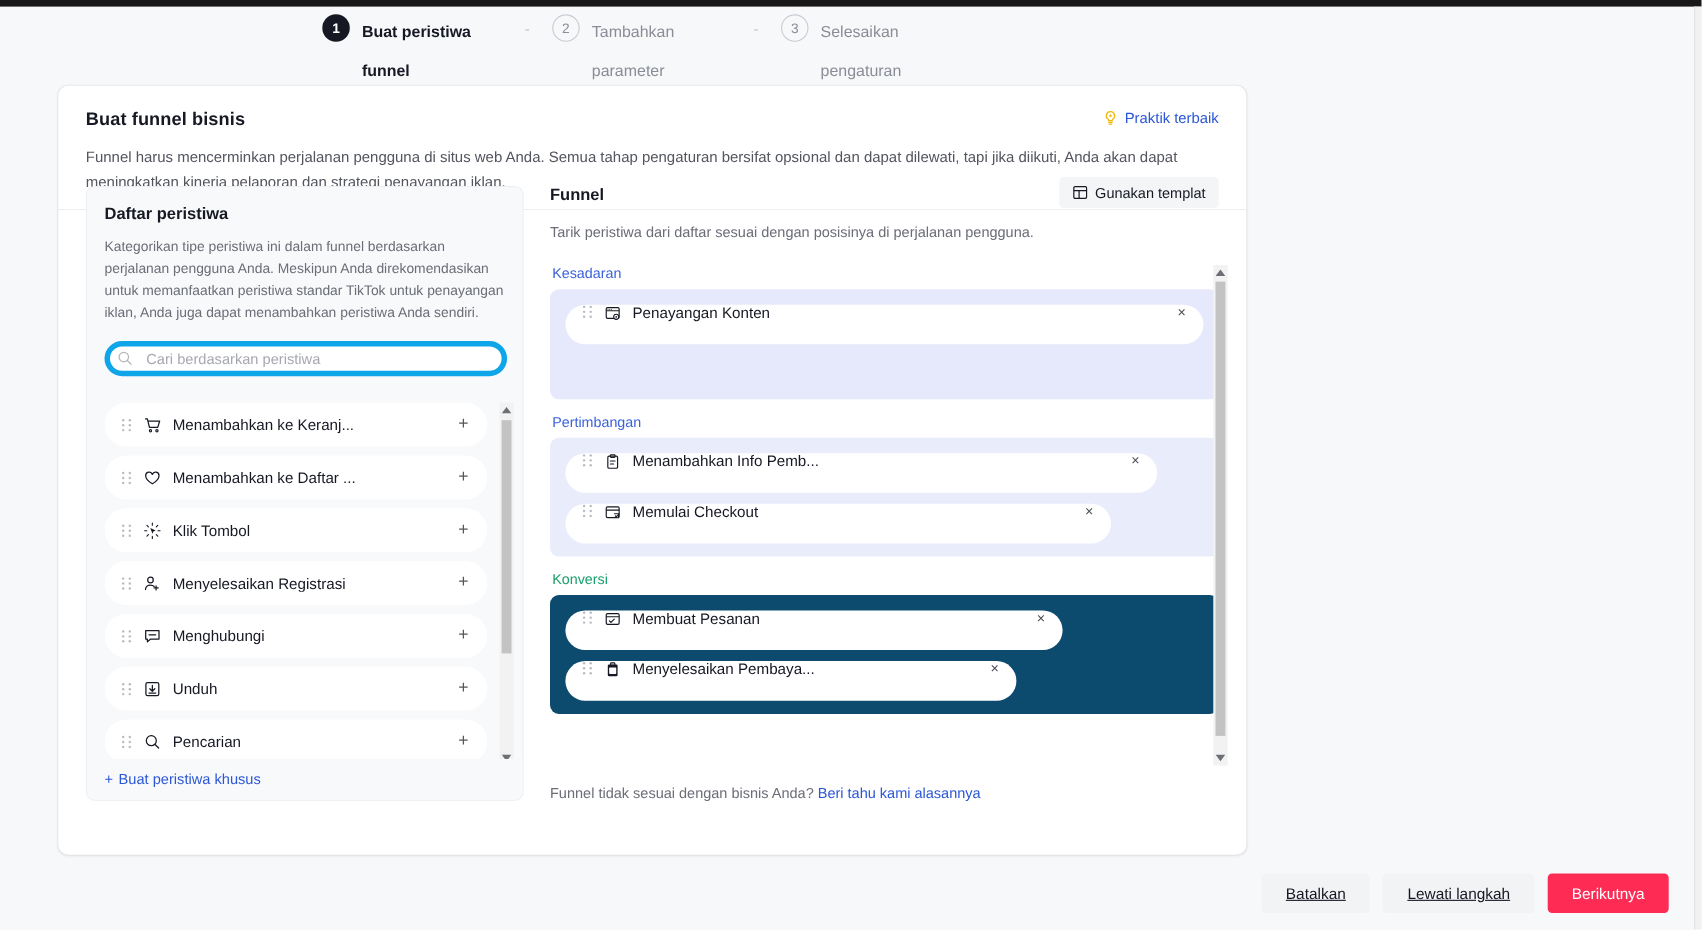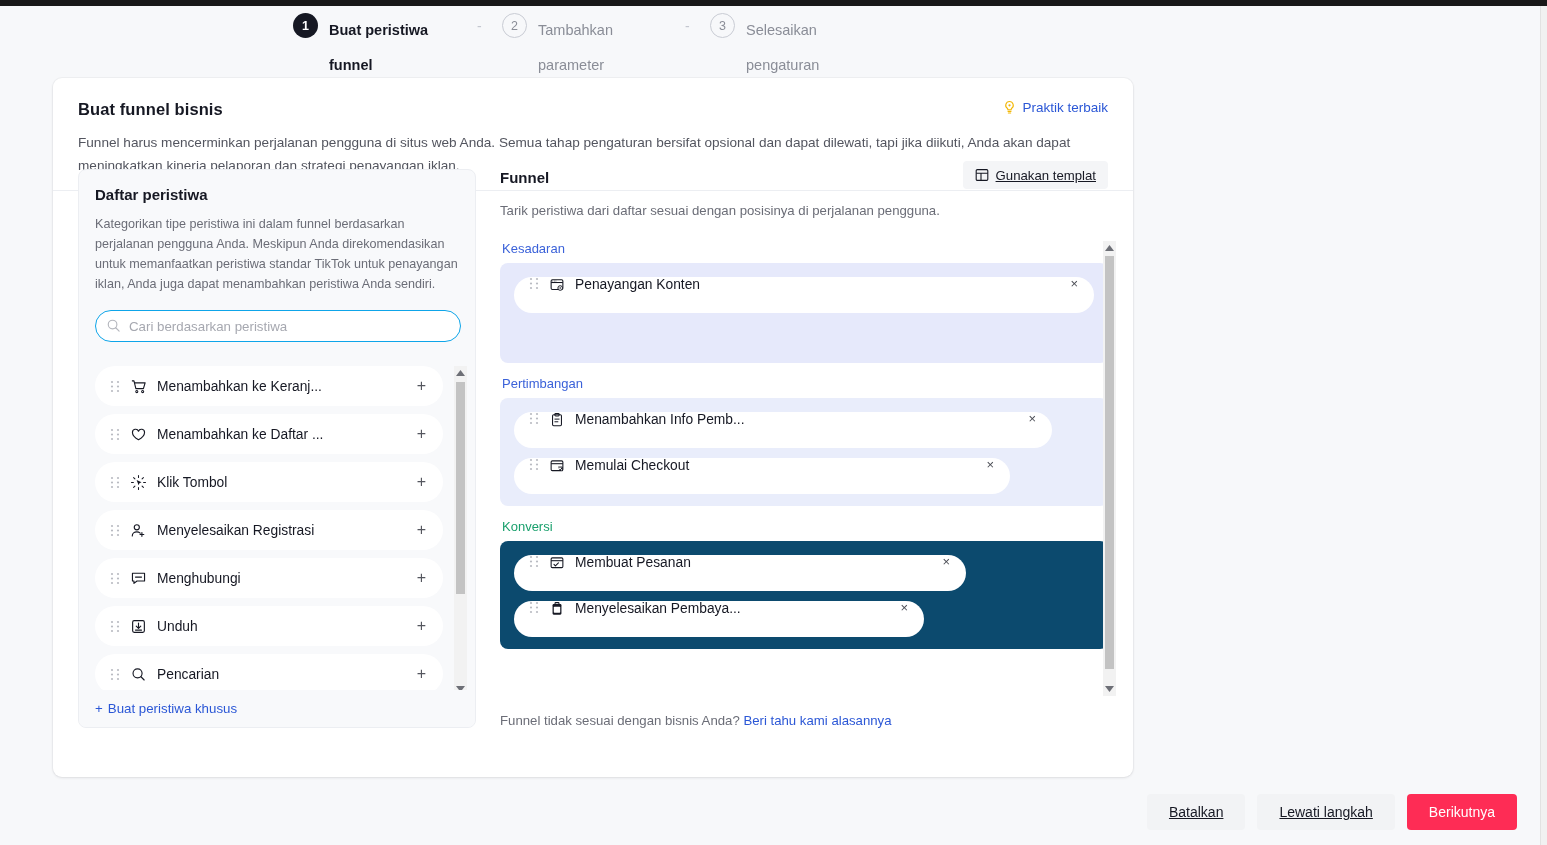--- a/index.html
+++ b/index.html
@@ -51,21 +51,21 @@
   
   .left-panel {
     position:absolute; left:25px; top:91px; width:398px; height:559px;
     background:#f8f9fb; border:1px solid #eceef2; border-radius:8px; overflow:hidden;
   }
   .lp-title { font-size:15px; font-weight:700; color:#161823; margin:16px 0 0 16px; }
   .lp-desc { font-size:12.6px; line-height:20px; color:#6b6d77; margin:11px 16px 0 16px; }
 
   .search-wrap { margin:16px 16px 0 16px; position:relative; }
   .search-input {
-    width:366px; height:32px; border-radius:17px; border:1px solid #0ea5e9;
+    width:366px; height:32px; border-radius:17px; border:5px solid #0ea5e9;
     background:#fff; padding:0 12px 0 33px; font-size:13.3px; color:#161823;
     font-family:"Liberation Sans", sans-serif; outline:none;
   }
   .search-input::placeholder { color:#a6a8b0; }
   .search-ic { position:absolute; left:11px; top:8px; width:15px; height:15px; }
 
   .ev-list { position:absolute; left:16px; top:196px; width:372px; height:330px; overflow:hidden; }
   .ev-row {
     width:348px; height:40px; background:#fff; border-radius:20px;
     display:flex; align-items:center; margin-bottom:8px; position:relative;
@@ -89,21 +89,20 @@
   
   .funnel-panel { position:absolute; left:447px; top:91px; width:608px; height:559px; }
   .fn-title { font-size:15px; font-weight:700; color:#161823; margin:0; }
   .fn-desc { font-size:13.2px; color:#6b6d77; margin:17px 0 0 0; }
   .tpl-btn {
     position:absolute; right:0; top:-8px; height:28px; padding:0 12px;
     background:#f4f5f7; border:none; border-radius:4px;
     display:flex; align-items:center; gap:7px;
     font-size:13.2px; color:#161823; cursor:pointer;
     font-family:"Liberation Sans", sans-serif;
-    text-decoration:underline;
   }
   .tpl-ic { width:14px; height:14px; }
 
   .fn-scrollarea { position:absolute; left:0; top:72px; width:608px; height:455px; overflow:hidden; }
   .stage-label { font-size:13px; margin:0 0 7px 2px; }
   .stage-label.aware { color:#3b62d9; }
   .stage-label.consider { color:#3b62d9; }
   .stage-label.convert { color:#1aa06d; }
   .stage-box { border-radius:8px; padding:14px 0 14px 0; margin-bottom:13px; }
   .stage-box.aware { background:#e6e9fb; height:100px; }

